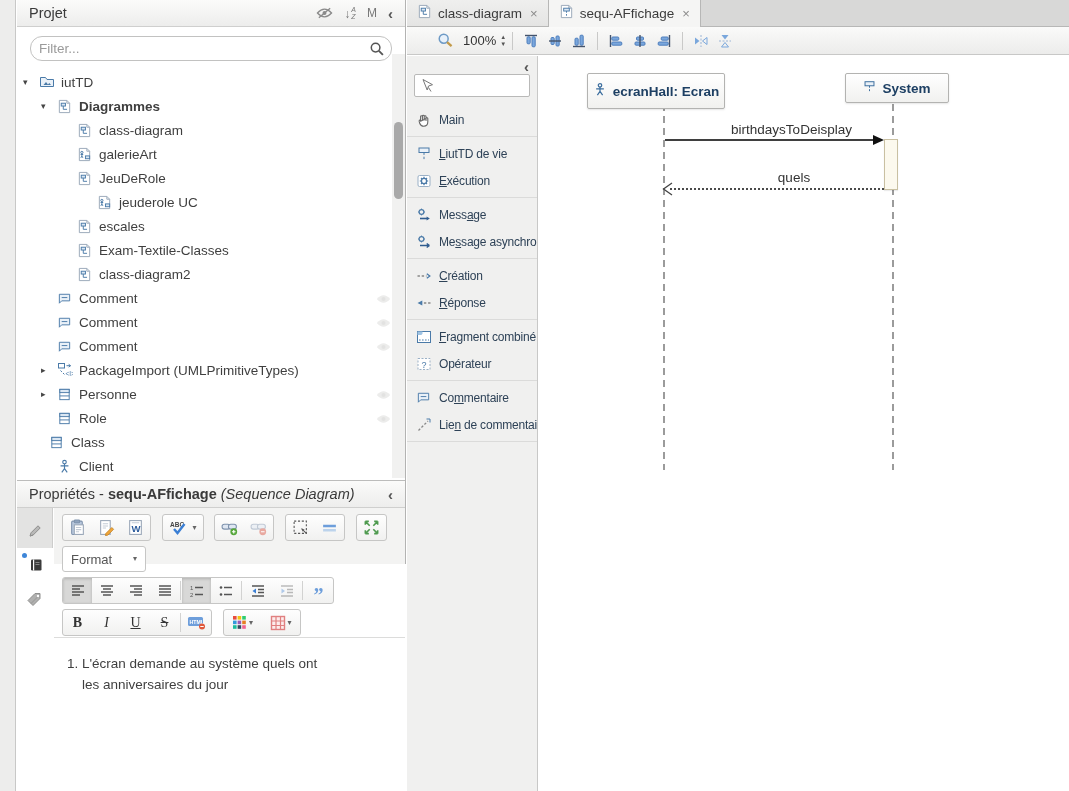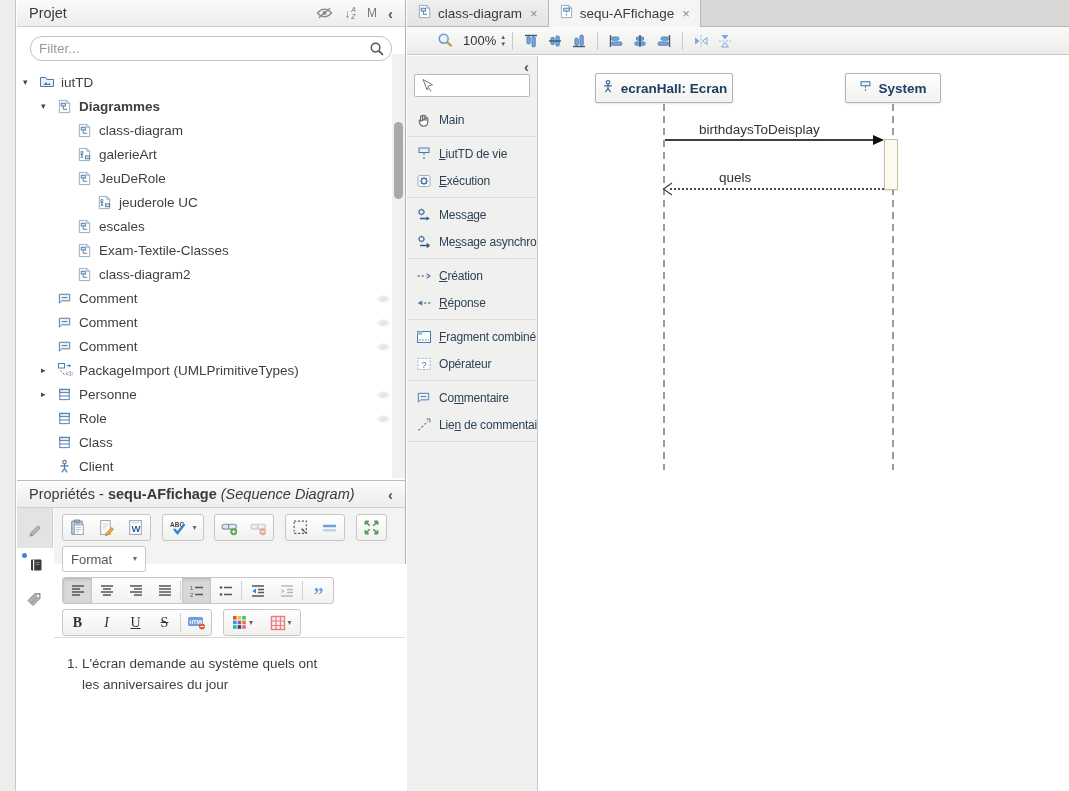--- a/index.html
+++ b/index.html
@@ -101,21 +101,21 @@
 
   .canvas{position:absolute;left:132px;top:0;right:0;bottom:0;background:#fff;}
   .llhead{position:absolute;display:flex;align-items:center;justify-content:center;gap:6px;
           background:linear-gradient(#ffffff,#f1f1ef);border:1px solid #b3b3b1;border-radius:2px;
           box-shadow:0 1px 2px rgba(0,0,0,.10);color:#1d3f63;font-weight:bold;font-size:13.5px;cursor:pointer;}
   .lline{position:absolute;top:48px;width:2px;height:366px;
          background:repeating-linear-gradient(180deg,#9b9b9b 0 7px,transparent 7px 12px);}
   .msgline{position:absolute;height:0;border-top:2px solid #3f3f3f;}
   .msghead{position:absolute;width:0;height:0;border-left:11px solid #111;border-top:5px solid transparent;border-bottom:5px solid transparent;}
   .replyline{position:absolute;height:0;border-top:2px dotted #4a4a4a;}
-  .msglabel{position:absolute;font-size:13.5px;color:#333;}
+  .msglabel{position:absolute;text-align:center;font-size:13.5px;color:#333;}
   .activation{position:absolute;width:14px;background:#fcf9ee;border:1px solid #c9c0a2;box-shadow:0 1px 1px rgba(0,0,0,.08);cursor:pointer;}
 </style>
 </head>
 <body>
 
 <div class="frame">
 
   <div class="rail"></div>
 
   <div class="leftcol">
@@ -357,21 +357,21 @@
                 <path d="M3 9.5h10" stroke="#4a7aa8"></path>
               </svg>
             </span>
           <span class="tlbl">Role</span>
           <span class="teye"><svg width="15" height="10" viewBox="0 0 18 12">
                 <path d="M1 6q8-9 16 0q-8 9-16 0z" fill="#ececeb"></path>
                 <circle cx="9" cy="6" r="2.4" fill="#e2e2e1"></circle>
               </svg></span>
         </div>
 
-        <div class="trow" style="padding-left:24px">
+        <div class="trow" style="padding-left:16px">
           <span class="tw"></span>
           <span class="t-ic">
               <svg width="15" height="15" viewBox="0 0 16 16">
                 <rect x="3" y="2.5" width="10" height="11" fill="#fff" stroke="#4a7aa8"></rect>
                 <rect x="3" y="2.5" width="10" height="3.5" fill="#dbe7f3" stroke="#4a7aa8"></rect>
                 <path d="M3 9.5h10" stroke="#4a7aa8"></path>
               </svg>
             </span>
           <span class="tlbl">Class</span>
         </div>
@@ -885,31 +885,31 @@
         </div>
 
         <div class="pal-sep"></div>
       </div>
 
       <div class="canvas">
 
         <div class="lline" style="left:124px"></div>
         <div class="lline" style="left:353px"></div>
 
-        <div class="llhead" style="left:56px;top:17px;width:138px;height:30px">
+        <div class="llhead" style="left:48px;top:17px;width:138px;height:36px">
           <span><svg width="14" height="15" viewBox="0 0 16 16">
                 <g stroke="#3c6e9e" fill="none" stroke-width="1.4">
                   <circle cx="8" cy="3.2" r="2"></circle>
                   <path d="M8 5.2v5M3.6 7.2h8.8M8 10.2l-3 4.2M8 10.2l3 4.2"></path>
                 </g>
               </svg></span>
           <span>ecranHall: Ecran</span>
         </div>
 
-        <div class="llhead" style="left:306px;top:17px;width:96px;height:30px">
+        <div class="llhead" style="left:306px;top:17px;width:104px;height:30px">
           <span><svg width="13" height="14" viewBox="0 0 16 16">
                 <rect x="2.5" y="1.5" width="11" height="5" fill="#eaf1f8" stroke="#3c6e9e" stroke-width="1.2"></rect>
                 <path d="M8 6.5V14" stroke="#3c6e9e" stroke-width="1.2" stroke-dasharray="2.4 1.8"></path>
               </svg></span>
           <span>System</span>
         </div>
 
         <div class="msglabel" style="left:160px;top:66px;width:185px">birthdaysToDeisplay</div>
         <div class="msgline" style="left:126px;top:83px;width:208px"></div>
         <div class="msghead" style="left:334px;top:79px"></div>

